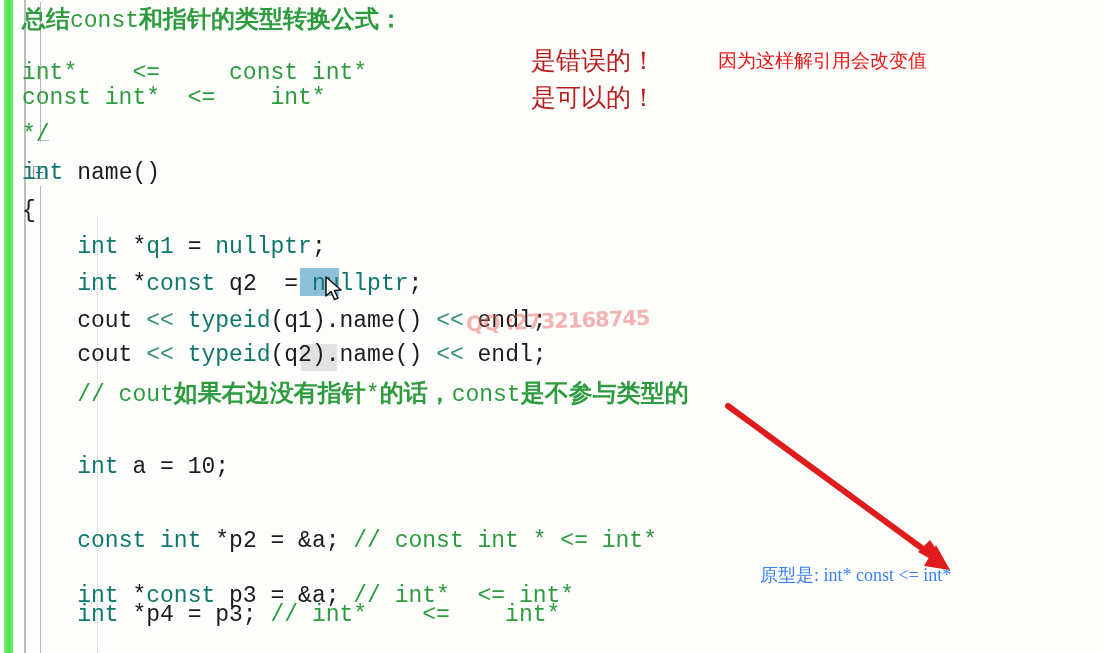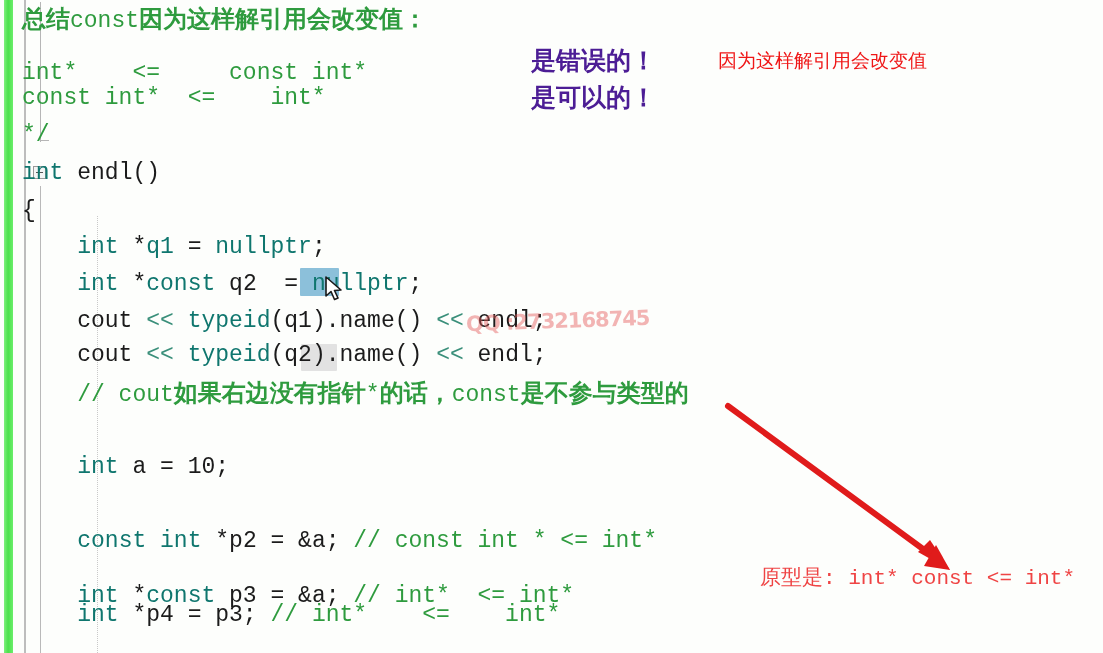--- a/index.html
+++ b/index.html
@@ -100,32 +100,32 @@
     font-size: 24px;
   }
 
   
   .ann {
     position: absolute;
     white-space: pre;
     font-family: "DejaVu Sans", "Liberation Sans", sans-serif;
   }
   .ann-green {
-    color: #4c1d95;
-    font-weight: bold;
+    color: #b91c1c;
+    font-weight: normal;
     font-size: 25px;
   }
   .ann-red {
     color: #ef1717;
     font-size: 19px;
   }
   .ann-red-s {
-    color: #ef4444;
-    font-size: 21px;
-    font-family: Liberation Mono, monospace;
+    color: #3b82f6;
+    font-size: 18px;
+    font-family: Liberation Serif, serif;
   }
 
   
   .sel-box {
     position: absolute;
     background: #8cc0da;
     border-radius: 1px;
   }
   .soft-box {
     position: absolute;
@@ -166,25 +166,25 @@
 
   <div class="fold-spine spine-top"></div>
   <div class="spine-top-foot"></div>
   <div class="fold-box"></div>
   <div class="spine-main"></div>
   <div class="indent-guide"></div>
 
   <div class="sel-box" style="left:300px; top:268px; width:39px; height:28px;"></div>
   <div class="soft-box" style="left:301px; top:344px; width:36px; height:27px;"></div>
 
-  <div class="line" id="ln1" style="top:4px;"><span class="cmt cn-inline">总结</span><span class="cmt">const</span><span class="cmt cn-inline">因为这样解引用会改变值：</span></div>
+  <div class="line" id="ln1" style="top:4px;"><span class="cmt cn-inline">总结</span><span class="cmt">const</span><span class="cmt cn-inline">和指针的类型转换公式：</span></div>
   <div class="line" id="ln2" style="top:58px;"><span class="cmt">int*    &lt;=     const int*</span></div>
   <div class="line" id="ln3" style="top:83px;"><span class="cmt">const int*  &lt;=    int*</span></div>
   <div class="line" id="ln4" style="top:120px;"><span class="cmt">*/</span></div>
-  <div class="line" id="ln5" style="top:158px;"><span class="kw">int</span><span class="plain"> endl()</span></div>
+  <div class="line" id="ln5" style="top:158px;"><span class="kw">int</span><span class="plain"> name()</span></div>
   <div class="line" id="ln6" style="top:196px;"><span class="plain">{</span></div>
   <div class="line" id="ln7" style="top:232px;"><span class="plain">    </span><span class="kw">int</span><span class="plain"> *</span><span class="kw">q1</span><span class="plain"> = </span><span class="kw">nullptr</span><span class="plain">;</span></div>
   <div class="line" id="ln8" style="top:269px;"><span class="plain">    </span><span class="kw">int</span><span class="plain"> *</span><span class="kw">const</span><span class="plain"> </span><span class="plain">q2</span><span class="plain">  = </span><span class="kw">nullptr</span><span class="plain">;</span></div>
   <div class="line" id="ln9" style="top:306px;"><span class="plain">    cout </span><span class="op">&lt;&lt;</span><span class="plain"> </span><span class="kw">typeid</span><span class="plain">(q1).name() </span><span class="op">&lt;&lt;</span><span class="plain"> endl;</span></div>
   <div class="line" id="ln10" style="top:340px;"><span class="plain">    cout </span><span class="op">&lt;&lt;</span><span class="plain"> </span><span class="kw">typeid</span><span class="plain">(q2).name() </span><span class="op">&lt;&lt;</span><span class="plain"> endl;</span></div>
   <div class="line" id="ln11" style="top:378px;"><span class="cmt">    // cout</span><span class="cmt cn-inline">如果右边没有指针</span><span class="cmt">*</span><span class="cmt cn-inline">的话，</span><span class="cmt">const</span><span class="cmt cn-inline">是不参与类型的</span></div>
   <div class="line" id="ln12" style="top:416px;"><span class="plain"></span></div>
   <div class="line" id="ln13" style="top:452px;"><span class="plain">    </span><span class="kw">int</span><span class="plain"> a = </span><span class="plain">10</span><span class="plain">;</span></div>
   <div class="line" id="ln15" style="top:526px;"><span class="plain">    </span><span class="kw">const</span><span class="plain"> </span><span class="kw">int</span><span class="plain"> *p2 = &amp;a; </span><span class="cmt">// const int * &lt;= int*</span></div>
   <div class="line" id="ln16" style="top:563px;margin-top:18px;"><span class="plain">    </span><span class="kw">int</span><span class="plain"> *</span><span class="kw">const</span><span class="plain"> p3 = &amp;a; </span><span class="cmt">// int*  &lt;= int*</span></div>

